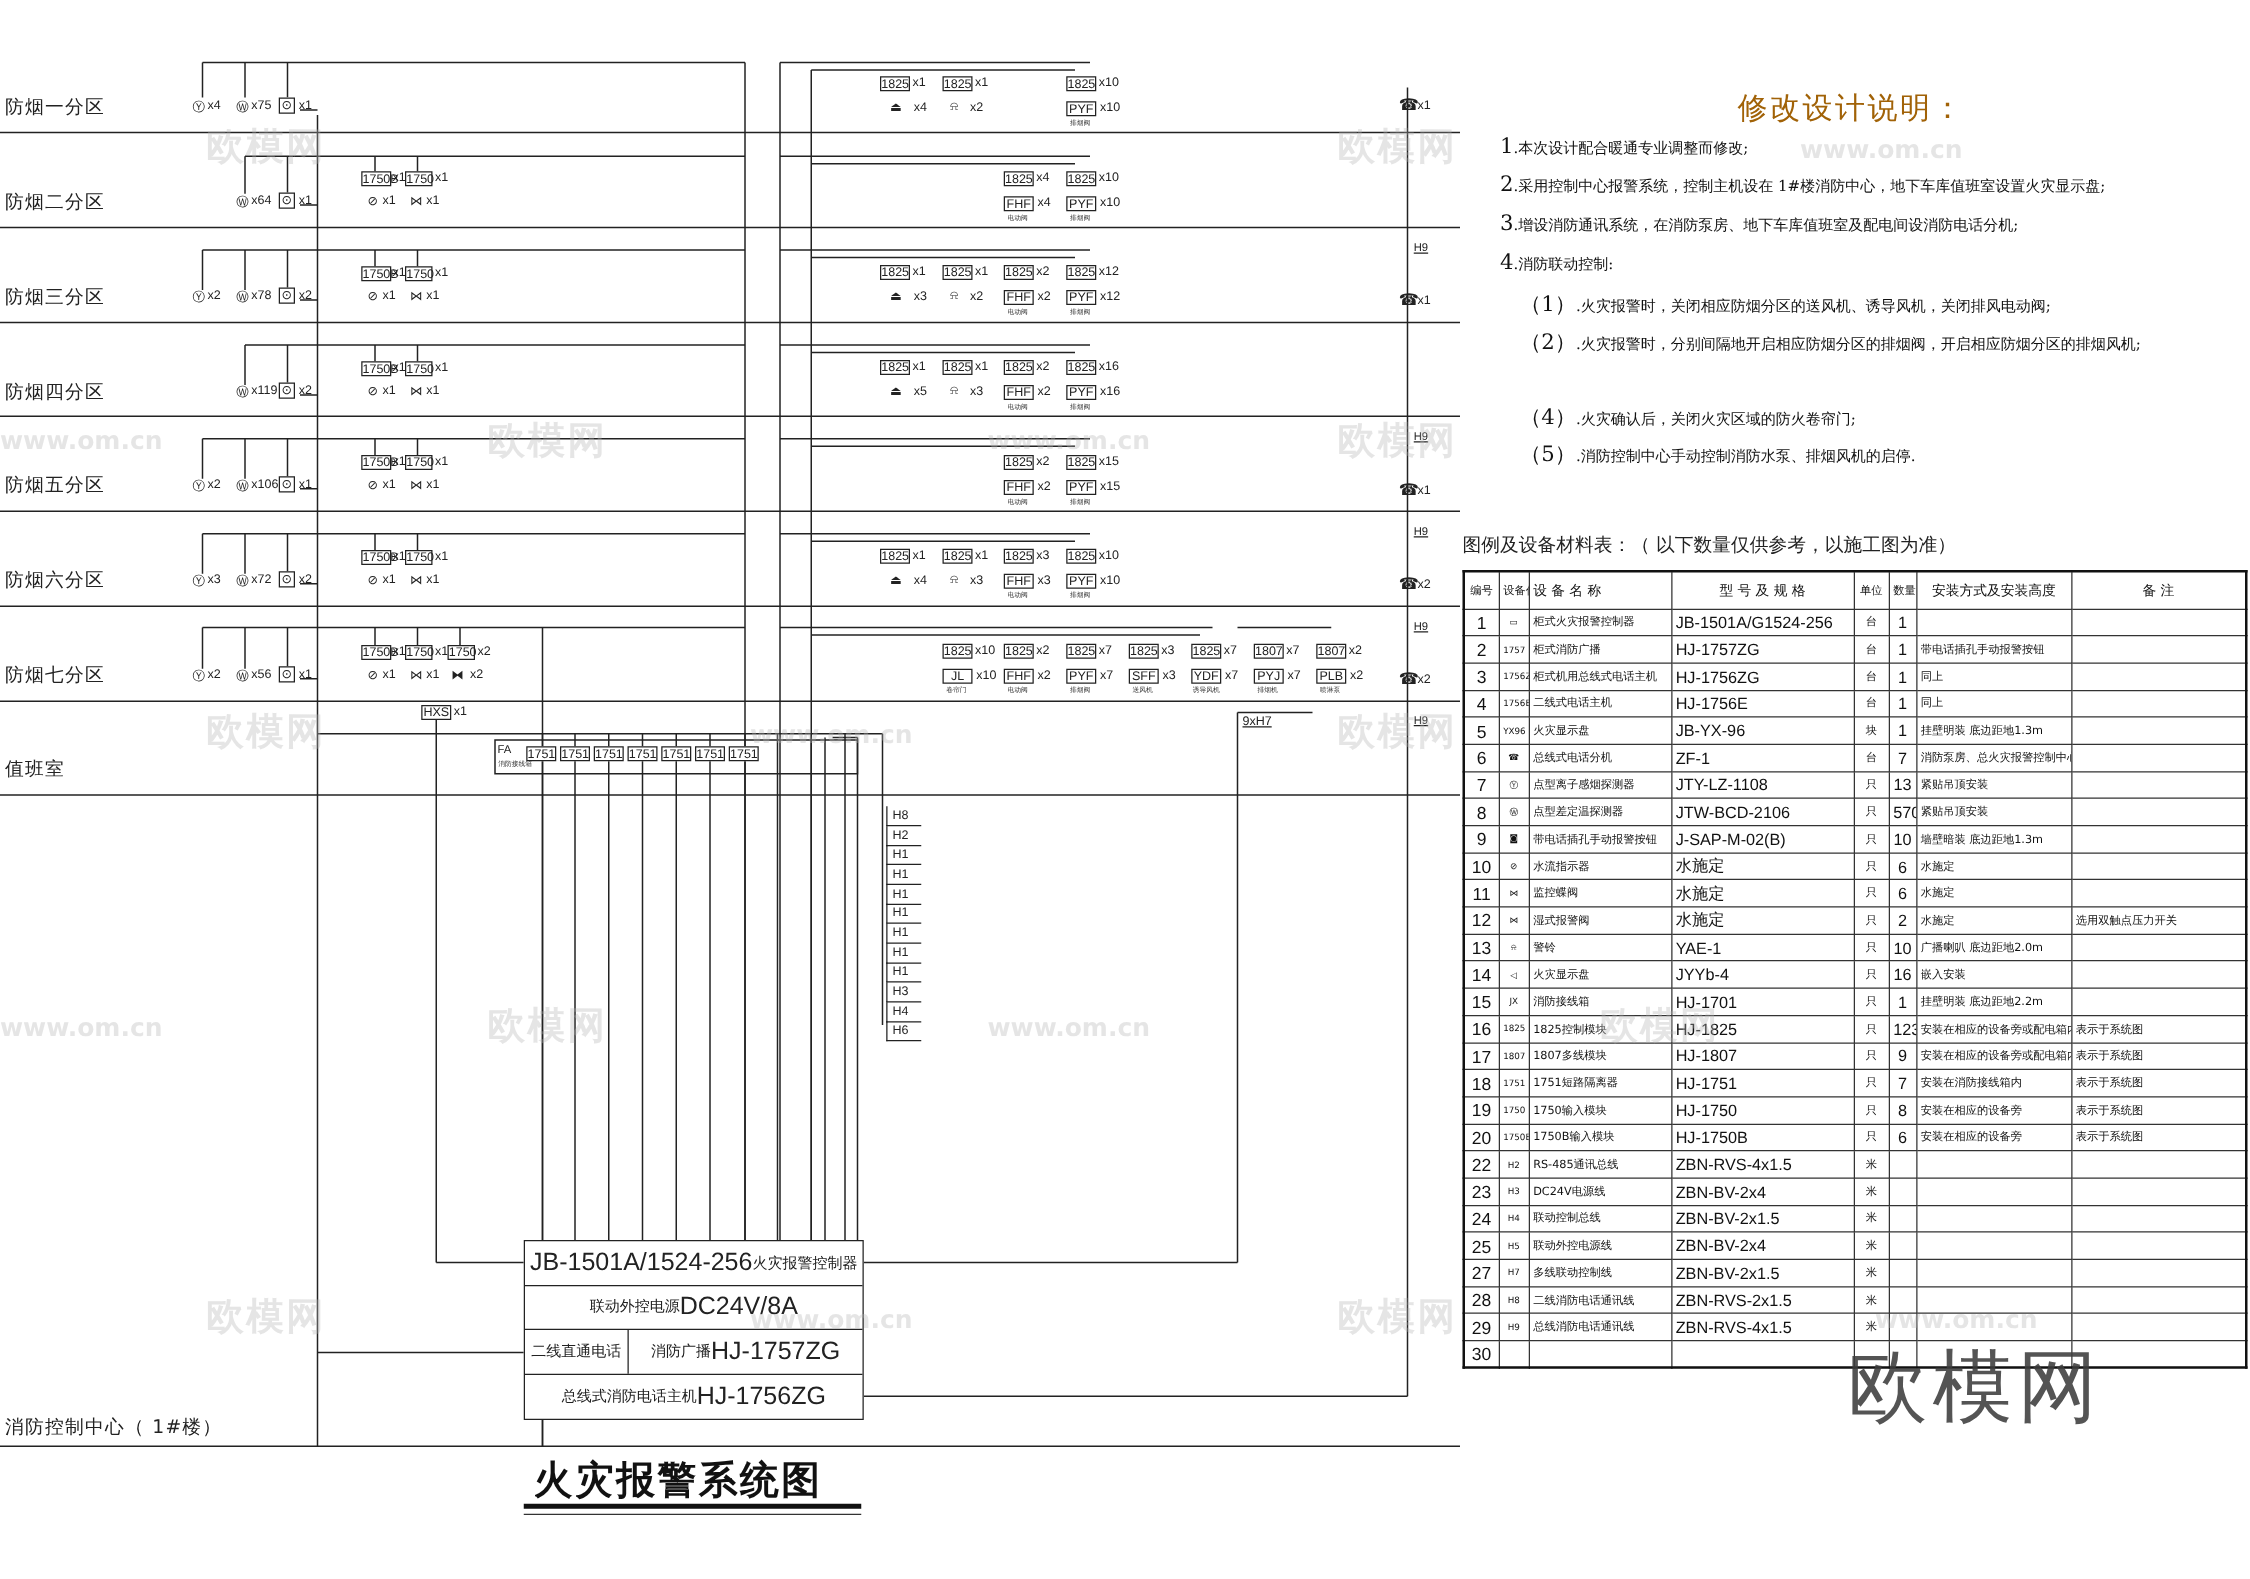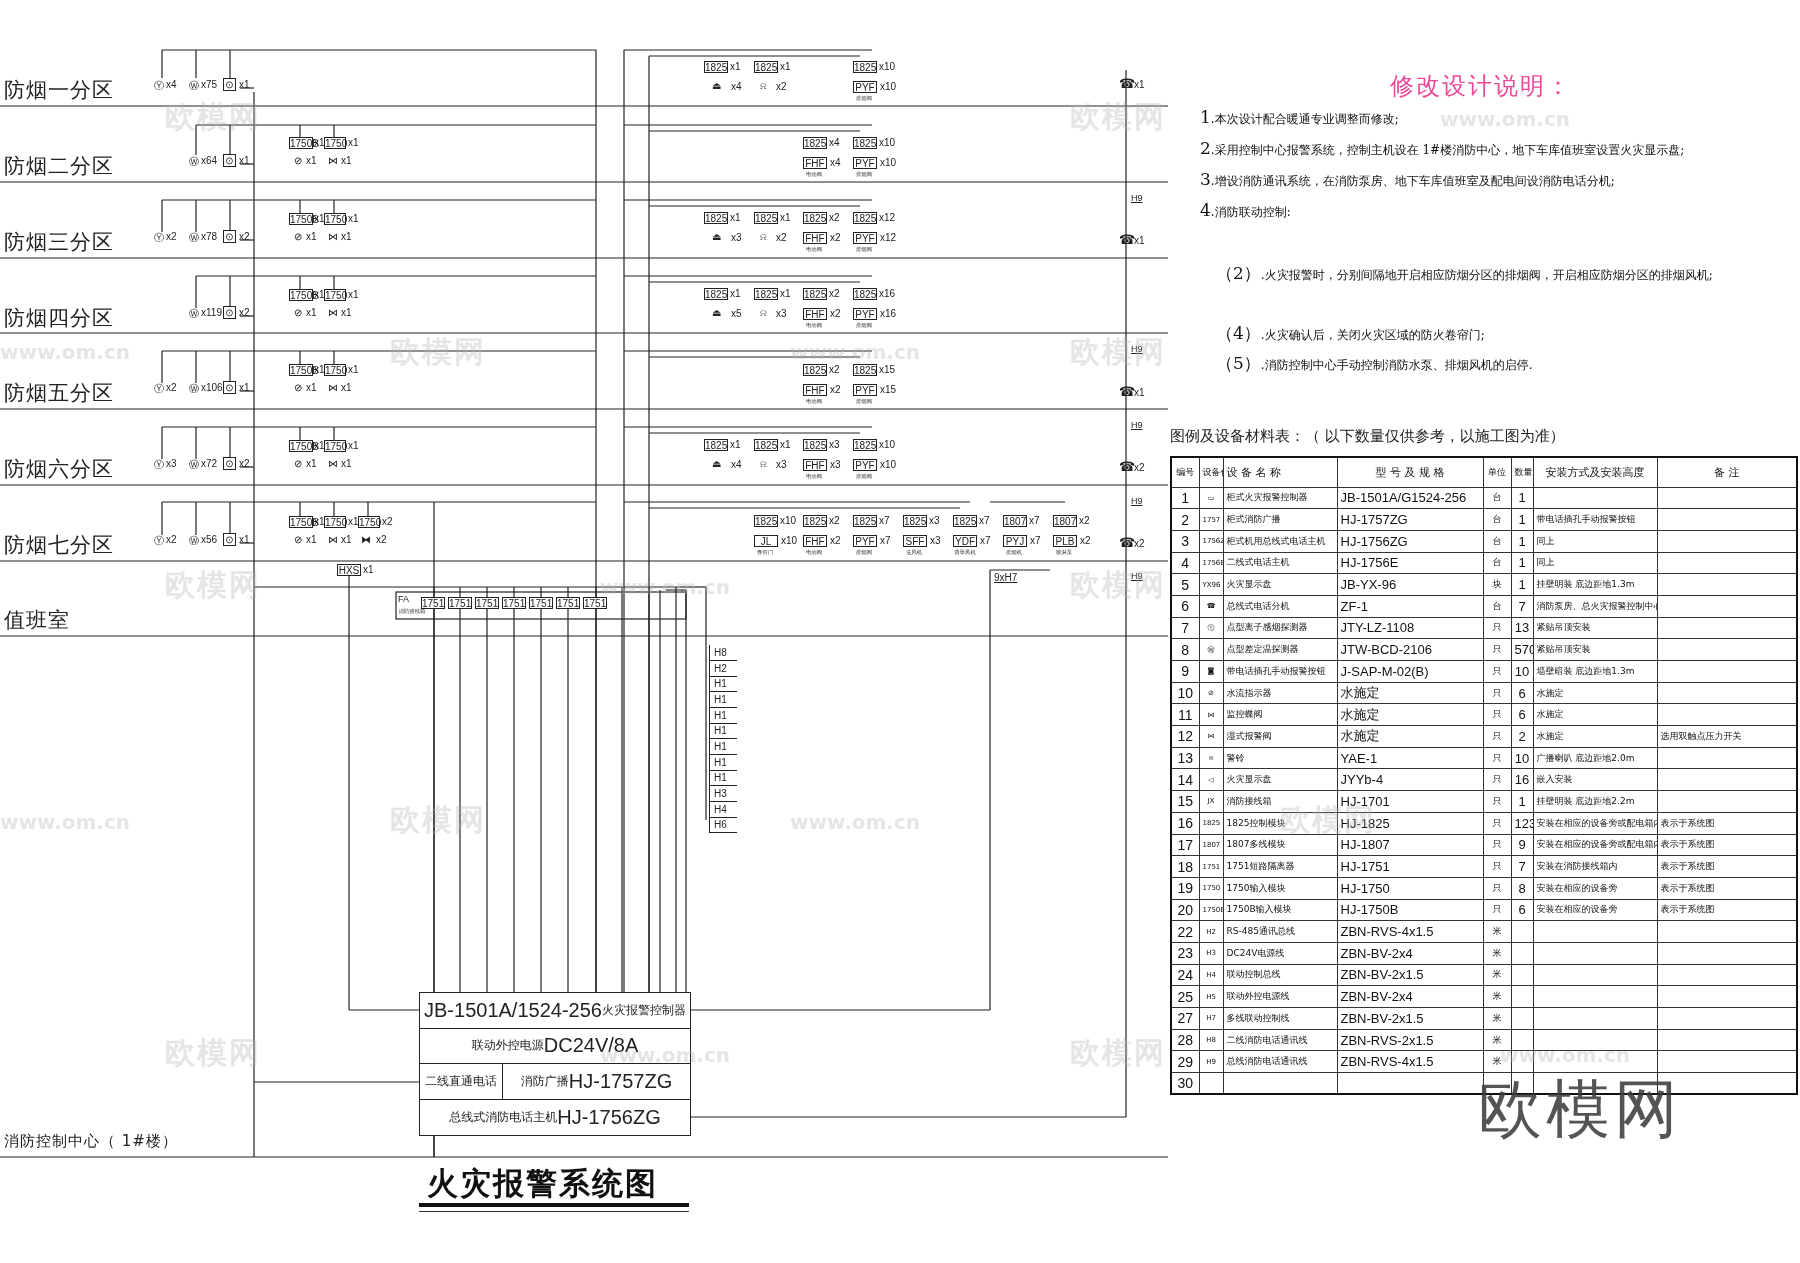--- a/index.html
+++ b/index.html
@@ -1,25 +1,25 @@
 <!DOCTYPE html>
 <html><head>
 <meta charset="utf-8">
 <style>
   * { box-sizing: border-box; margin: 0; padding: 0; }
   html, body { width: 1800px; height: 1263px; background: #ffffff; overflow: hidden; }
   body { position: relative; font-family: "DejaVu Sans", sans-serif; color: #1a1a1a; }
   #canvas { position: absolute; left: 0; top: 0; width: 1800px; height: 1263px; }
   .abs { position: absolute; }
-  .zone-label { position: absolute; left: 4px; font-size: 21px; font-family: "DejaVu Sans", sans-serif; color: #222; letter-spacing: 1px; }
+  .zone-label { position: absolute; left: 4px; font-size: 15px; font-family: "DejaVu Sans", sans-serif; color: #222; letter-spacing: 1px; }
   .lbl { position: absolute; font-family: "Liberation Sans Narrow", "Liberation Sans", sans-serif; font-size: 10px; color: #222; white-space: nowrap; }
   .box { position: absolute; border: 1px solid #222; background: #fff; font-family: "Liberation Sans", sans-serif; font-size: 10px; line-height: 12px; text-align: center; color: #222; white-space: nowrap; }
   .sub { position: absolute; font-size: 6px; color: #333; white-space: nowrap; transform: scale(0.9); }
   
-  #notes-title { position: absolute; left: 1390px; top: 70px; font-size: 24px; letter-spacing: 2px; color: #ec4899; }
+  #notes-title { position: absolute; left: 1390px; top: 70px; font-size: 24px; letter-spacing: 2px; color: #a16207; }
   .note { position: absolute; font-family: "DejaVu Serif", serif; font-size: 12px; color: #111; white-space: nowrap; }
   .note .num { font-size: 17px; }
   
   #legend-caption { position: absolute; left: 1170px; top: 427px; font-size: 15px; color: #222; white-space: nowrap; }
   #legend-table { position: absolute; left: 1170px; top: 456px; width: 626px; border-collapse: collapse; border: 2px solid #111; table-layout: fixed; }
   #legend-table td, #legend-table th { border: 1px solid #333; height: 21.7px; font-size: 9px; padding: 0 3px; white-space: nowrap; overflow: hidden; font-weight: normal; color: #111; }
   #legend-table th { height: 30px; font-size: 11px; }
   #legend-table td.c-no { text-align: center; font-family: "Liberation Sans", sans-serif; font-size: 14px; }
   #legend-table td.c-code { text-align: center; font-size: 7px; }
   #legend-table td.c-model { font-family: "Liberation Sans", sans-serif; font-size: 13px; }
@@ -508,20 +508,21 @@
 
   <div id="drawing-title">火灾报警系统图</div>
   <div id="title-bar1"></div>
   <div id="title-bar2"></div>
 
   <div id="notes-title">修改设计说明：</div>
   <div class="note" style="left:1200px;top:107px"><span class="num">1</span><span>.本次设计配合暖通专业调整而修改;</span></div>
   <div class="note" style="left:1200px;top:138px"><span class="num">2</span><span>.采用控制中心报警系统，控制主机设在  1#楼消防中心，地下车库值班室设置火灾显示盘;</span></div>
   <div class="note" style="left:1200px;top:169px"><span class="num">3</span><span>.增设消防通讯系统，在消防泵房、地下车库值班室及配电间设消防电话分机;</span></div>
   <div class="note" style="left:1200px;top:200px"><span class="num">4</span><span>.消防联动控制:</span></div>
+  <div class="note" style="left:1216px;top:232px"><span class="num">（1）</span><span>.火灾报警时，关闭相应防烟分区的送风机、诱导风机，关闭排风电动阀;</span></div>
   <div class="note" style="left:1216px;top:262px"><span class="num">（2）</span><span>.火灾报警时，分别间隔地开启相应防烟分区的排烟阀，开启相应防烟分区的排烟风机;</span></div>
   <div class="note" style="left:1216px;top:322px"><span class="num">（4）</span><span>.火灾确认后，关闭火灾区域的防火卷帘门;</span></div>
   <div class="note" style="left:1216px;top:352px"><span class="num">（5）</span><span>.消防控制中心手动控制消防水泵、排烟风机的启停.</span></div>
 
   <div id="legend-caption">图例及设备材料表：（ 以下数量仅供参考，以施工图为准）</div>
   <table id="legend-table">
     <colgroup>
       <col style="width:28px">
         <col style="width:24px">
         <col style="width:114px">

